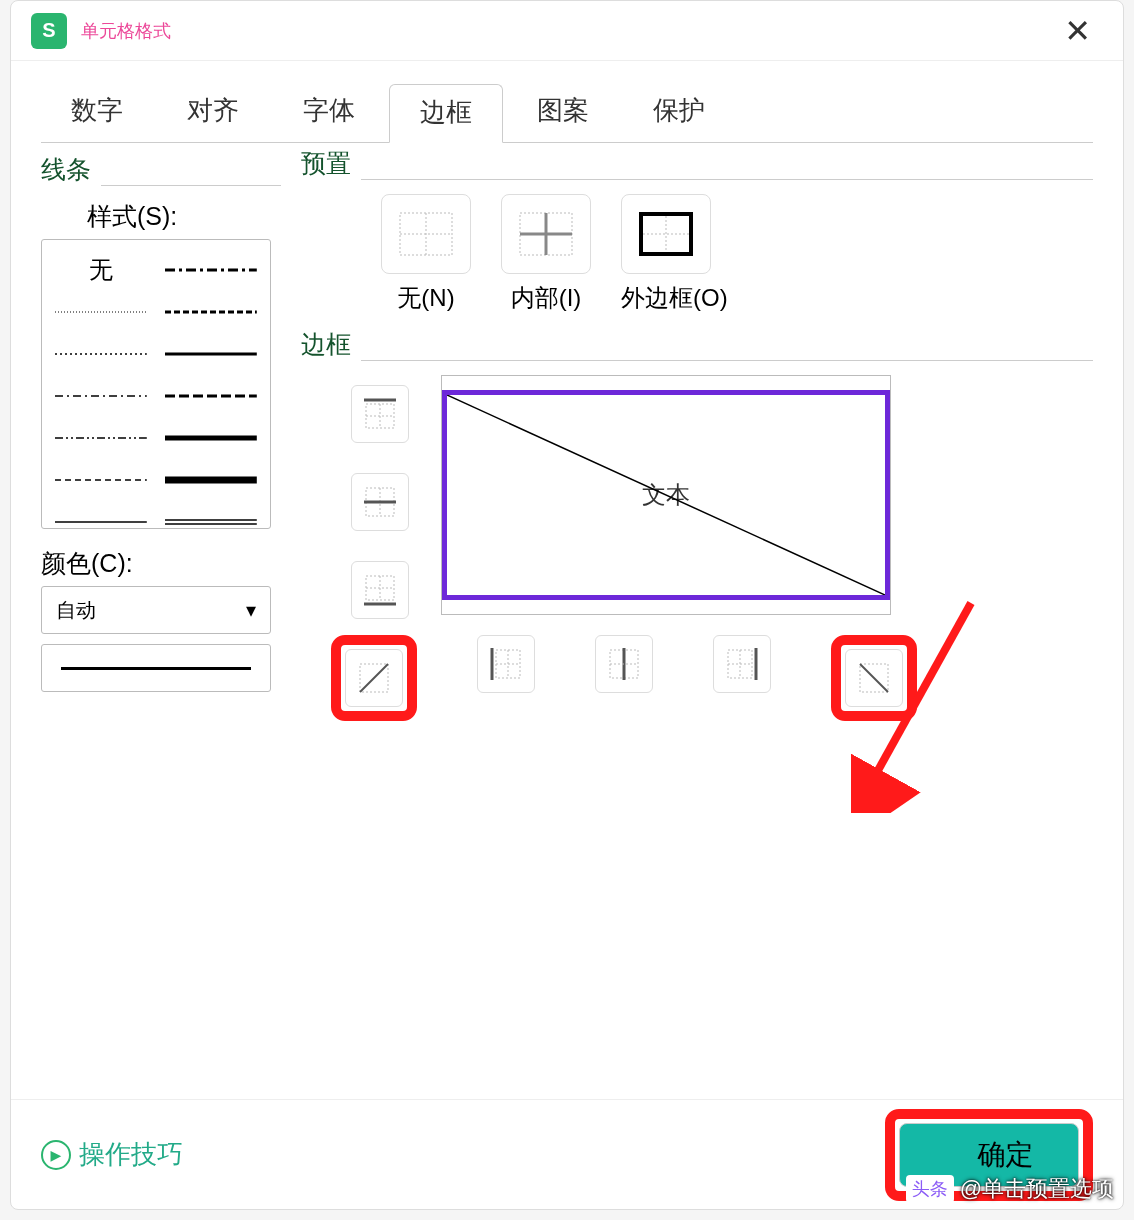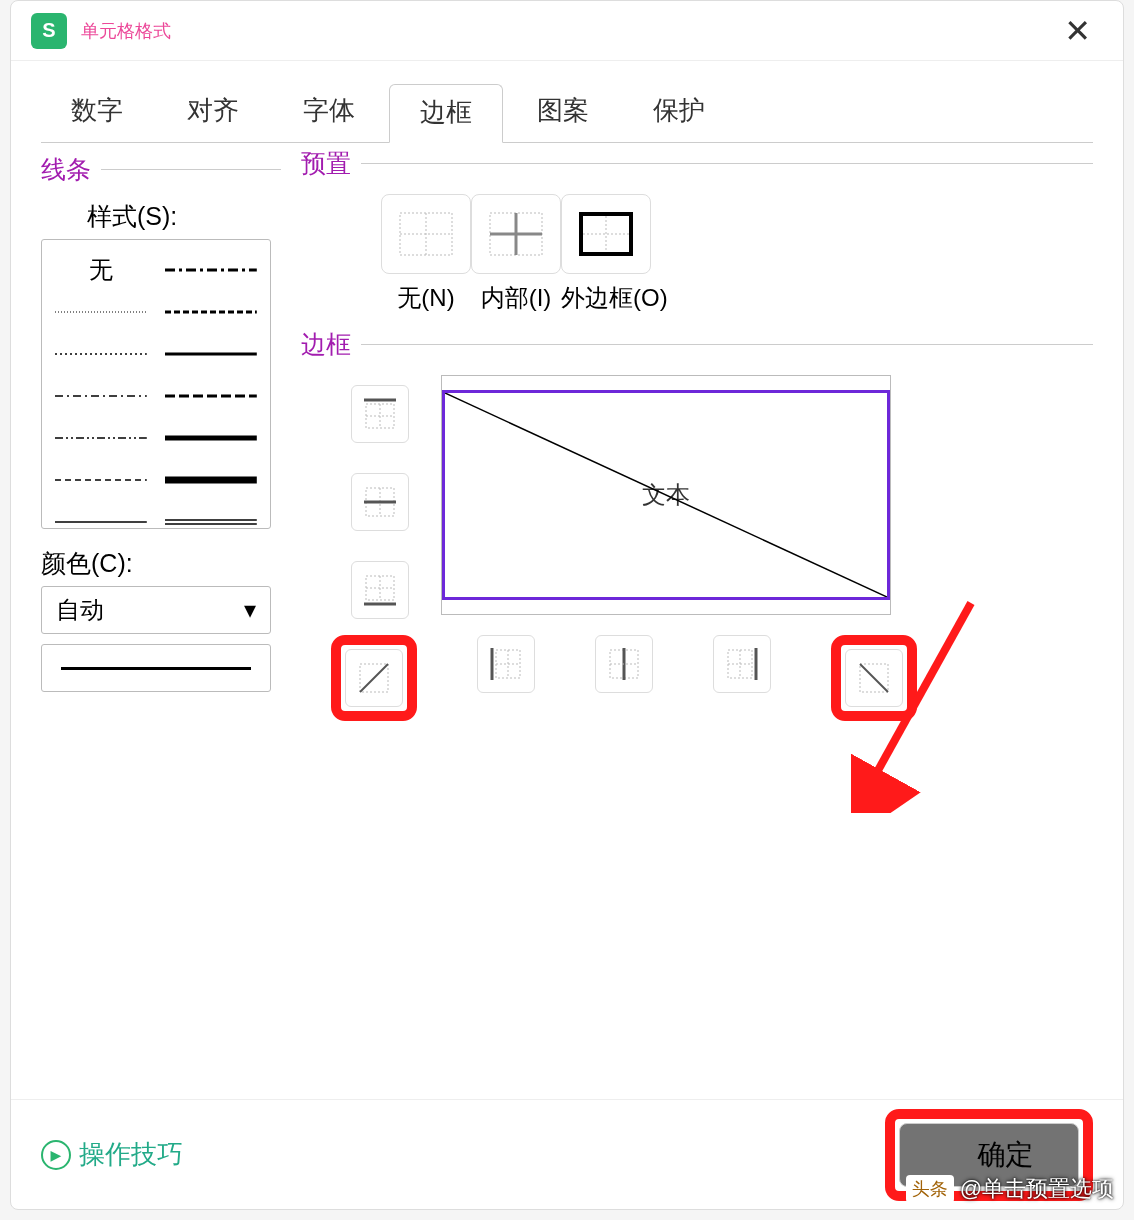--- a/index.html
+++ b/index.html
@@ -63,23 +63,23 @@
   top: 1px;
 }
 .tab-divider { border-bottom: 1px solid #ccc; margin: 0 30px; }
 .content {
   flex: 1;
   padding: 20px 30px;
   position: relative;
 }
 .group-label {
   font-size: 25px;
-  color: #a21caf;
+  color: #14532d;
   display: flex;
-  align-items: center;
+  align-items: flex-end;
   gap: 10px;
 }
 .group-label .line { flex:1; height:1px; background:#ccc; }
 .left-col {
   position: absolute;
   left: 30px; top: 10px; width: 240px;
 }
 .style-label { font-size: 25px; margin-top: 14px; margin-bottom: 6px; margin-left: 46px; }
 .style-box {
   border: 1px solid #bbb;
@@ -97,35 +97,35 @@
   display:flex; align-items:center; justify-content:center;
   height:40px; cursor:pointer;
 }
 .style-cell.none { font-size: 24px; }
 .line-sample { width: 90%; }
 .color-label { font-size: 25px; margin-top: 18px; margin-bottom:6px; }
 .color-select {
   border:1px solid #bbb; border-radius:3px;
   height: 48px; width:230px;
   display:flex; align-items:center; justify-content:space-between;
-  padding: 0 14px; font-size:24px; cursor:pointer;
+  padding: 0 14px; font-size:20px; cursor:pointer;
 }
 .color-preview {
   border:1px solid #bbb; border-radius:3px;
   height:48px; width:230px; margin-top:10px;
   display:flex; align-items:center; justify-content:center;
 }
 .color-preview .swatch { width:190px; height:3px; background:#000; }
 
 .right-area {
   position:absolute;
   left: 290px; right: 30px; top: 4px;
 }
 .preset-row {
-  display:flex; margin: 14px 0 10px 80px;
+  display:flex; gap: 30px; margin: 14px 0 10px 80px;
 }
 .preset-item { text-align:center; }
 .preset-btn {
   width: 90px; height:80px;
   border:1px solid #ddd; border-radius:8px;
   display:flex; align-items:center; justify-content:center;
   cursor:pointer; background:#fff;
 }
 .preset-lbl { font-size:24px; margin-top:8px; }
 
@@ -145,21 +145,21 @@
   cursor:pointer; background:#fff;
 }
 .preview-box {
   position:absolute; left: 140px; top: 0;
   width: 450px; height: 240px;
   border:1px solid #bbb;
   display:flex; align-items:center; justify-content:center;
 }
 .preview-inner {
   width: 500px; height: 210px;
-  border:3px solid #6d28d9;
+  border:5px solid #6d28d9;
   position:relative;
   display:flex; align-items:center; justify-content:center;
 }
 .preview-text { font-size:24px; color:#333; }
 .diag-line {
   position:absolute; left:0; top:0; width:100%; height:100%;
 }
 .bottom-buttons {
   position:absolute; left: 30px; top: 260px;
   display:flex; gap: 60px;
@@ -191,32 +191,32 @@
 }
 .tips-icon {
   width:30px; height:30px; border:2px solid #2ab56f; border-radius:50%;
   display:flex; align-items:center; justify-content:center;
   color:#2ab56f; font-size:14px;
 }
 .footer-spacer { flex:1; }
 .dlg-btn {
   min-width: 180px; height: 64px;
   border:1px solid #ccc; border-radius:8px;
-  background:#737373; font-size:28px; cursor:pointer;
+  background:#14b8a6; font-size:28px; cursor:pointer;
   display:flex; align-items:center; justify-content:center;padding-left:33px;
 }
 .watermark {
   position:absolute; right:20px; bottom:16px;
   font-size:22px; color:#fff;
   text-shadow: 0 0 4px #000, 0 0 2px #000;
   display:flex; align-items:center; gap:6px;
   pointer-events:none;
 }
 .wm-badge {
-  background:#fff; color:#a16207; border-radius:4px;
+  background:#fff; color:#8b5cf6; border-radius:4px;
   padding:2px 6px; font-size:18px; text-shadow:none;
 }
 </style>
 </head>
 <body>
 
 <div class="dialog">
   <div class="titlebar">
     <div class="app-icon">S</div>
     <div class="title-text">单元格格式</div>

